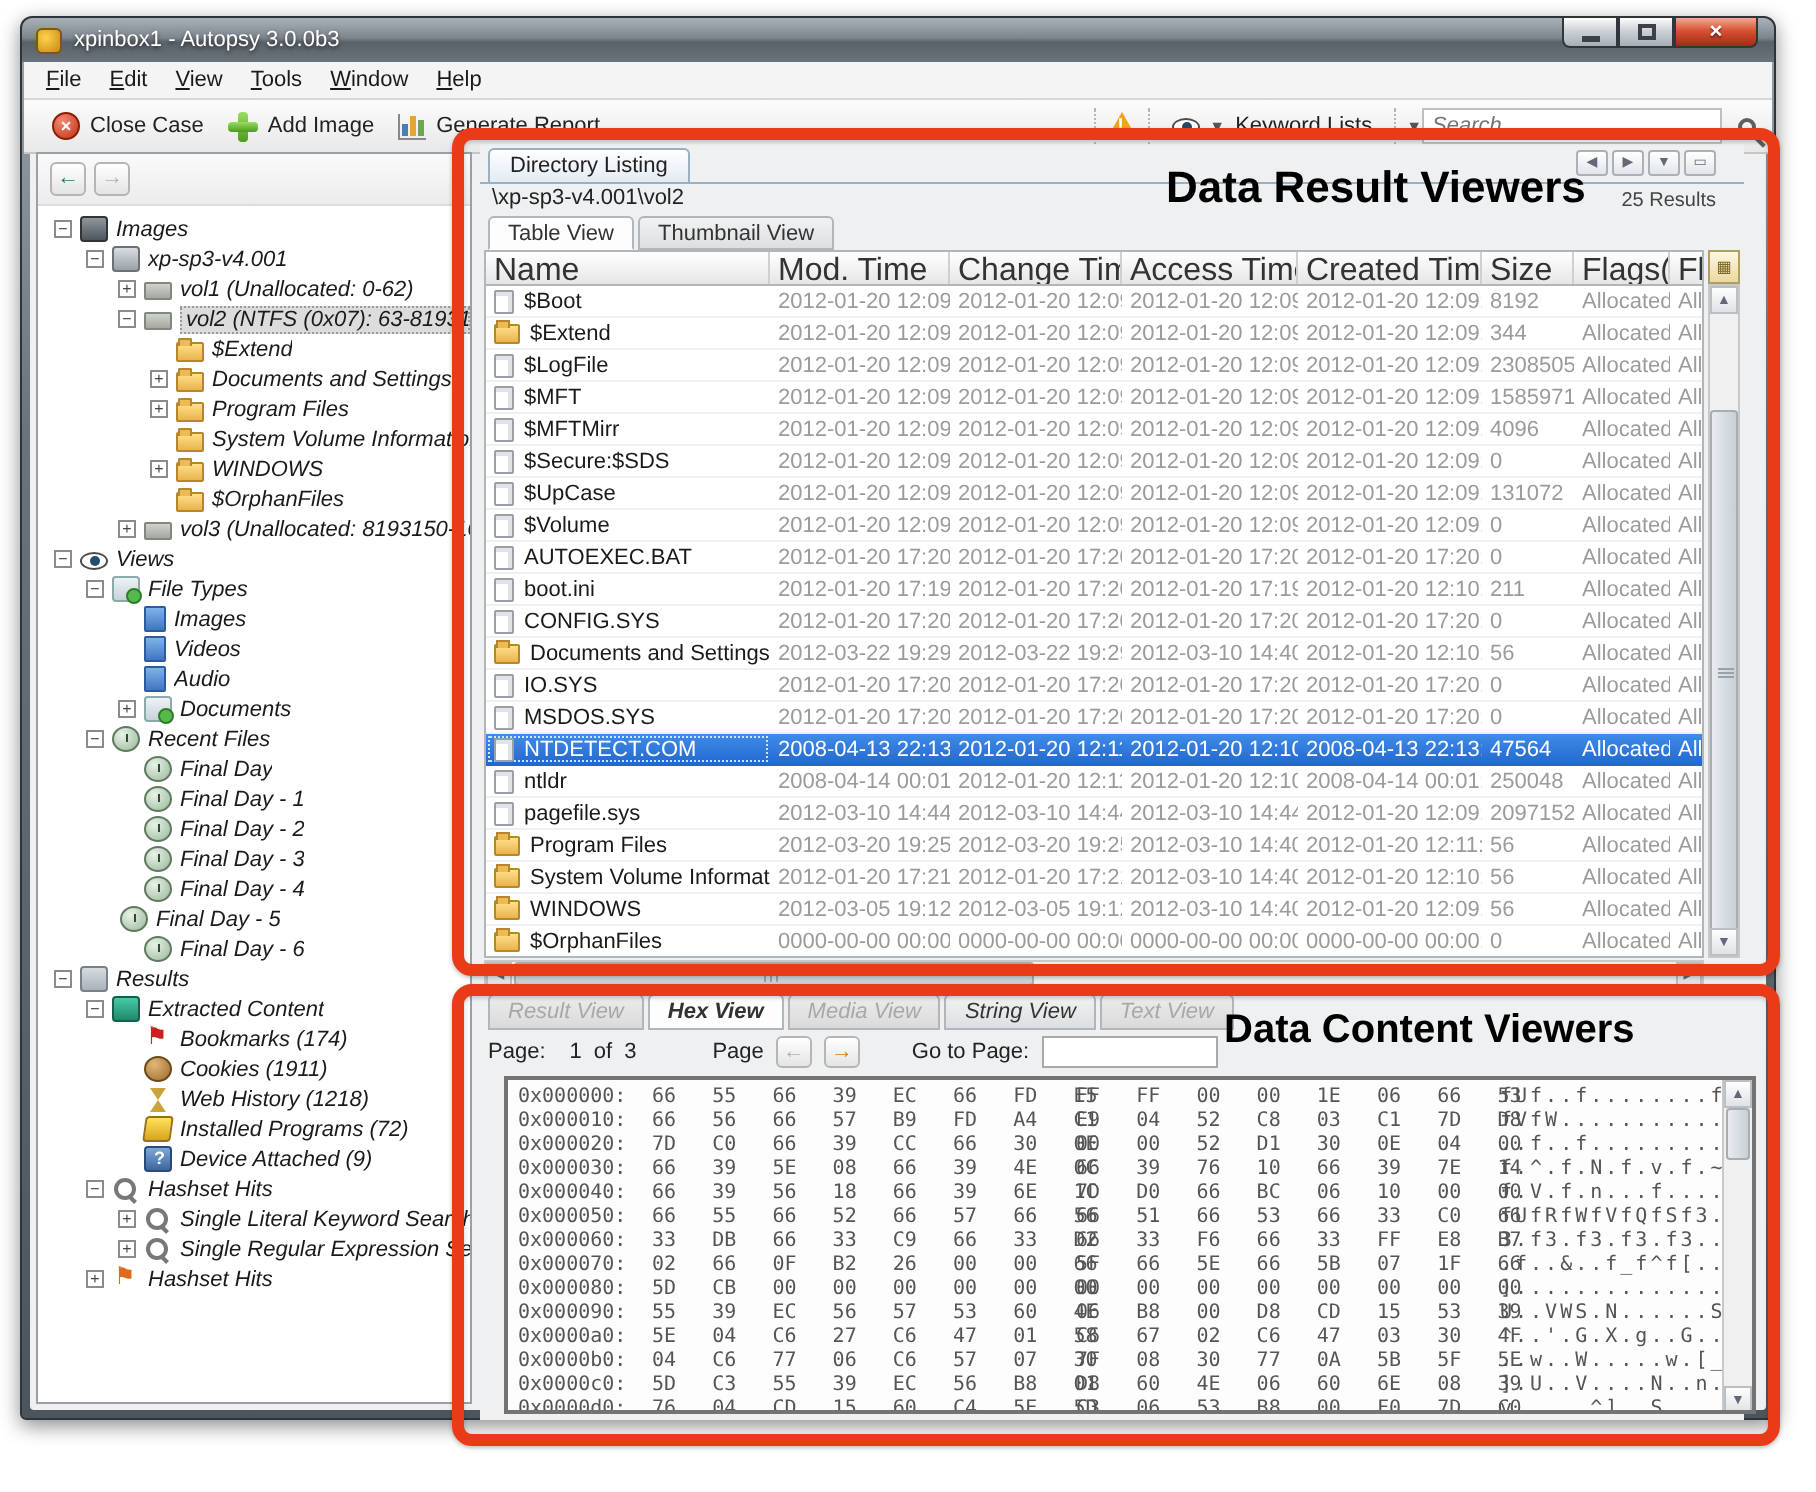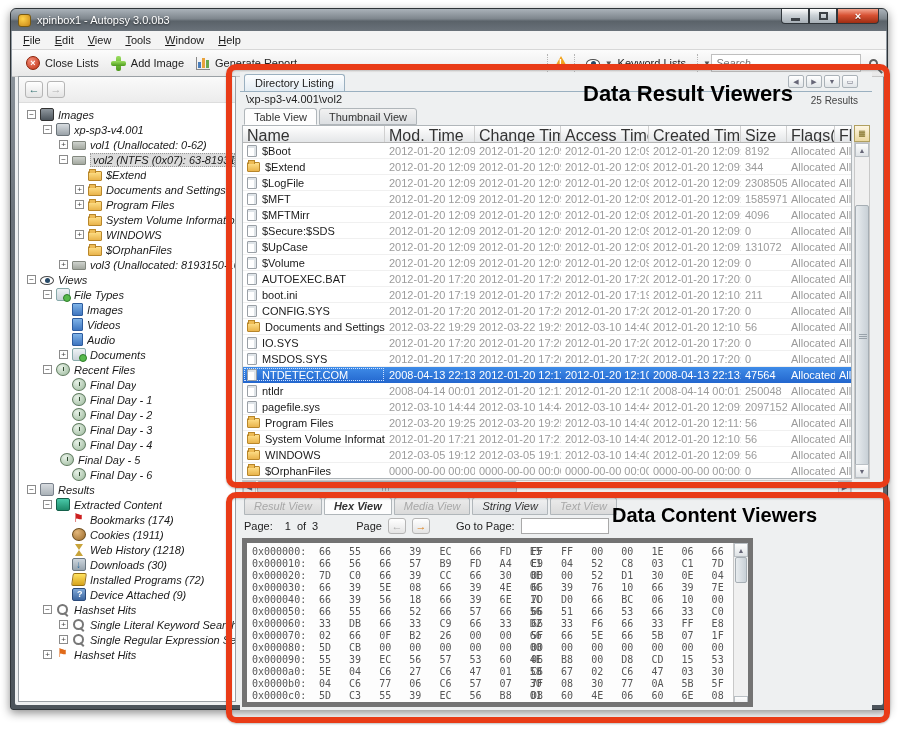--- a/index.html
+++ b/index.html
@@ -139,21 +139,21 @@
   .hex-panel { position:absolute; left:240px; top:495px; width:632px; height:215px; background:#eef0f1; }
   .hex-tabs { position:absolute; left:4px; top:2px; display:flex; }
   .htab { font-size:11px; padding:2px 9px; border:1px solid #b0b6ba; background:linear-gradient(#f2f2f2,#dcdfe2); color:#333; border-radius:3px 3px 0 0; margin-right:2px; white-space:nowrap;font-style:italic; }
   .htab.active { background:#fdfdfd; font-weight:bold; }
   .htab.disabled { color:#a8a8a8; background:linear-gradient(#ececec,#dadada); }
   .hex-controls { position:absolute; left:4px; top:20px; right:4px; height:22px; display:flex; align-items:center; font-size:11px; color:#222; gap:6px; }
   .pg-btn { width:18px; height:16px; border:1px solid #b5b5b5; border-radius:3px; background:linear-gradient(#fff,#e4e4e4); text-align:center; line-height:14px; font-size:11px; }
   .pg-btn.dis { color:#b0b0b0; }
   .pg-btn.fwd { color:#d97a10; font-weight:bold; }
   .goto-input { width:88px; height:16px; border:1px solid #a9a9a9; background:#fff; }
-  .hex-body { position:absolute; left:2px; top:43px; width:511px; height:169px; background:#fdfdfd; border:5px solid #737373; overflow:hidden; }
+  .hex-body { position:absolute; left:12px; top:43px; width:626px; height:169px; background:#fdfdfd; border:2px solid #737373; overflow:hidden; }
   .hexrow { font-family:"DejaVu Sans Mono",monospace; font-size:10px; line-height:12px; color:#555; white-space:pre; display:flex; }
   .hx-addr { width:72px; flex:none; padding-left:5px; }
   .hx-g { width:212px; flex:none; }
   .hx-ascii { letter-spacing:1.5px; }
   .hex-vscroll { position:absolute; right:0px; top:0px; width:15px; height:167px; background:#f0f0f0; border-left:1px solid #c8c8c8; }
   .hex-vthumb { position:absolute; left:1px; top:14px; width:12px; height:26px; background:linear-gradient(90deg,#e8ecef,#c8d0d6); border:1px solid #a6aeb4; border-radius:2px; }
 
   
   .anno-box { position:absolute; border:6px solid #e93b17; border-radius:10px; pointer-events:none; z-index:60;
               box-shadow:0 1px 2px rgba(0,0,0,.25), inset 0 1px 2px rgba(0,0,0,.2); }
@@ -184,21 +184,21 @@
         <span class="menu-item"><u>E</u>dit</span>
         <span class="menu-item"><u>V</u>iew</span>
         <span class="menu-item"><u>T</u>ools</span>
         <span class="menu-item"><u>W</u>indow</span>
         <span class="menu-item"><u>H</u>elp</span>
       </div>
 
     <div class="toolbar">
       <div class="tb-btn">
         <span class="ic-closecase">×</span>
-        <span>Close Lists</span>
+        <span>Close Case</span>
       </div>
       <div class="tb-btn">
         <span class="ic-addimage"></span>
         <span>Add Image</span>
       </div>
       <div class="tb-btn">
         <span class="ic-report">
             <i></i>
             <i></i>
             <i></i>
@@ -371,25 +371,20 @@
         </div>
         <div class="trow" style="padding-left: 40px;">
           <span class="texp-sp"></span>
           <span class="ticon ti-cookie"></span>
           <span class="tlabel">Cookies (1911)</span>
         </div>
         <div class="trow" style="padding-left: 40px;">
           <span class="texp-sp"></span>
           <span class="ticon ti-history"></span>
           <span class="tlabel">Web History (1218)</span>
-        </div>
-        <div class="trow" style="padding-left: 40px;">
-          <span class="texp-sp"></span>
-          <span class="ticon ti-download"></span>
-          <span class="tlabel">Downloads (30)</span>
         </div>
         <div class="trow" style="padding-left: 40px;">
           <span class="texp-sp"></span>
           <span class="ticon ti-program"></span>
           <span class="tlabel">Installed Programs (72)</span>
         </div>
         <div class="trow" style="padding-left: 40px;">
           <span class="texp-sp"></span>
           <span class="ticon ti-device"></span>
           <span class="tlabel">Device Attached (9)</span>

